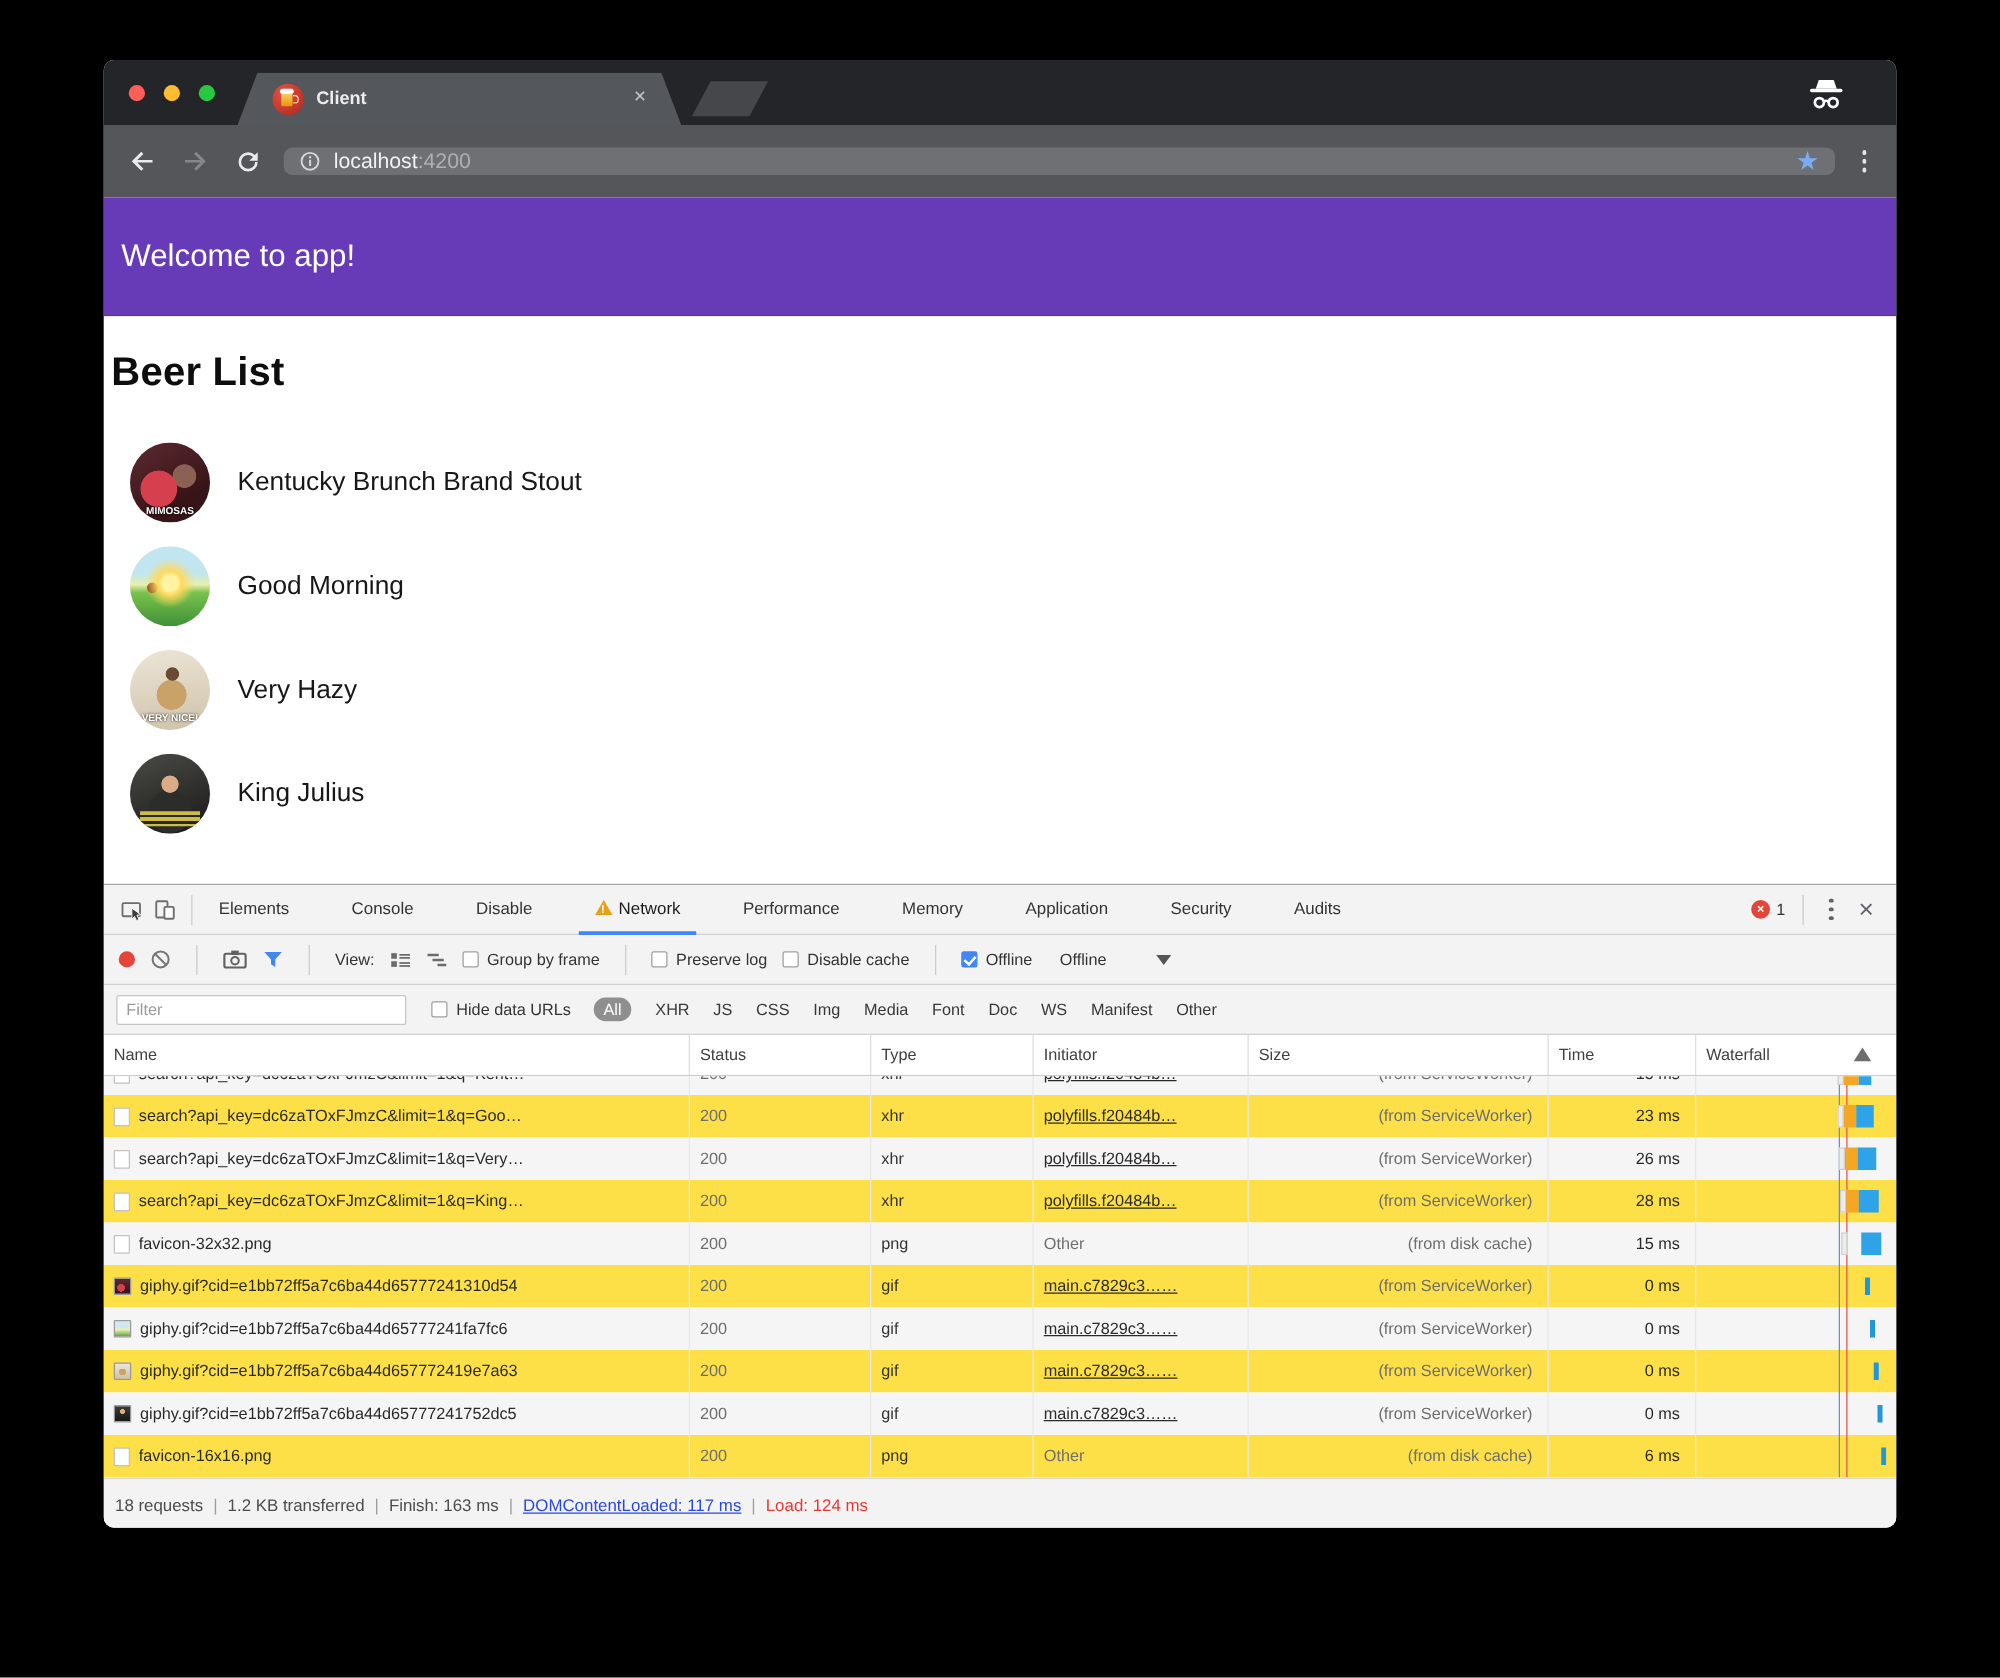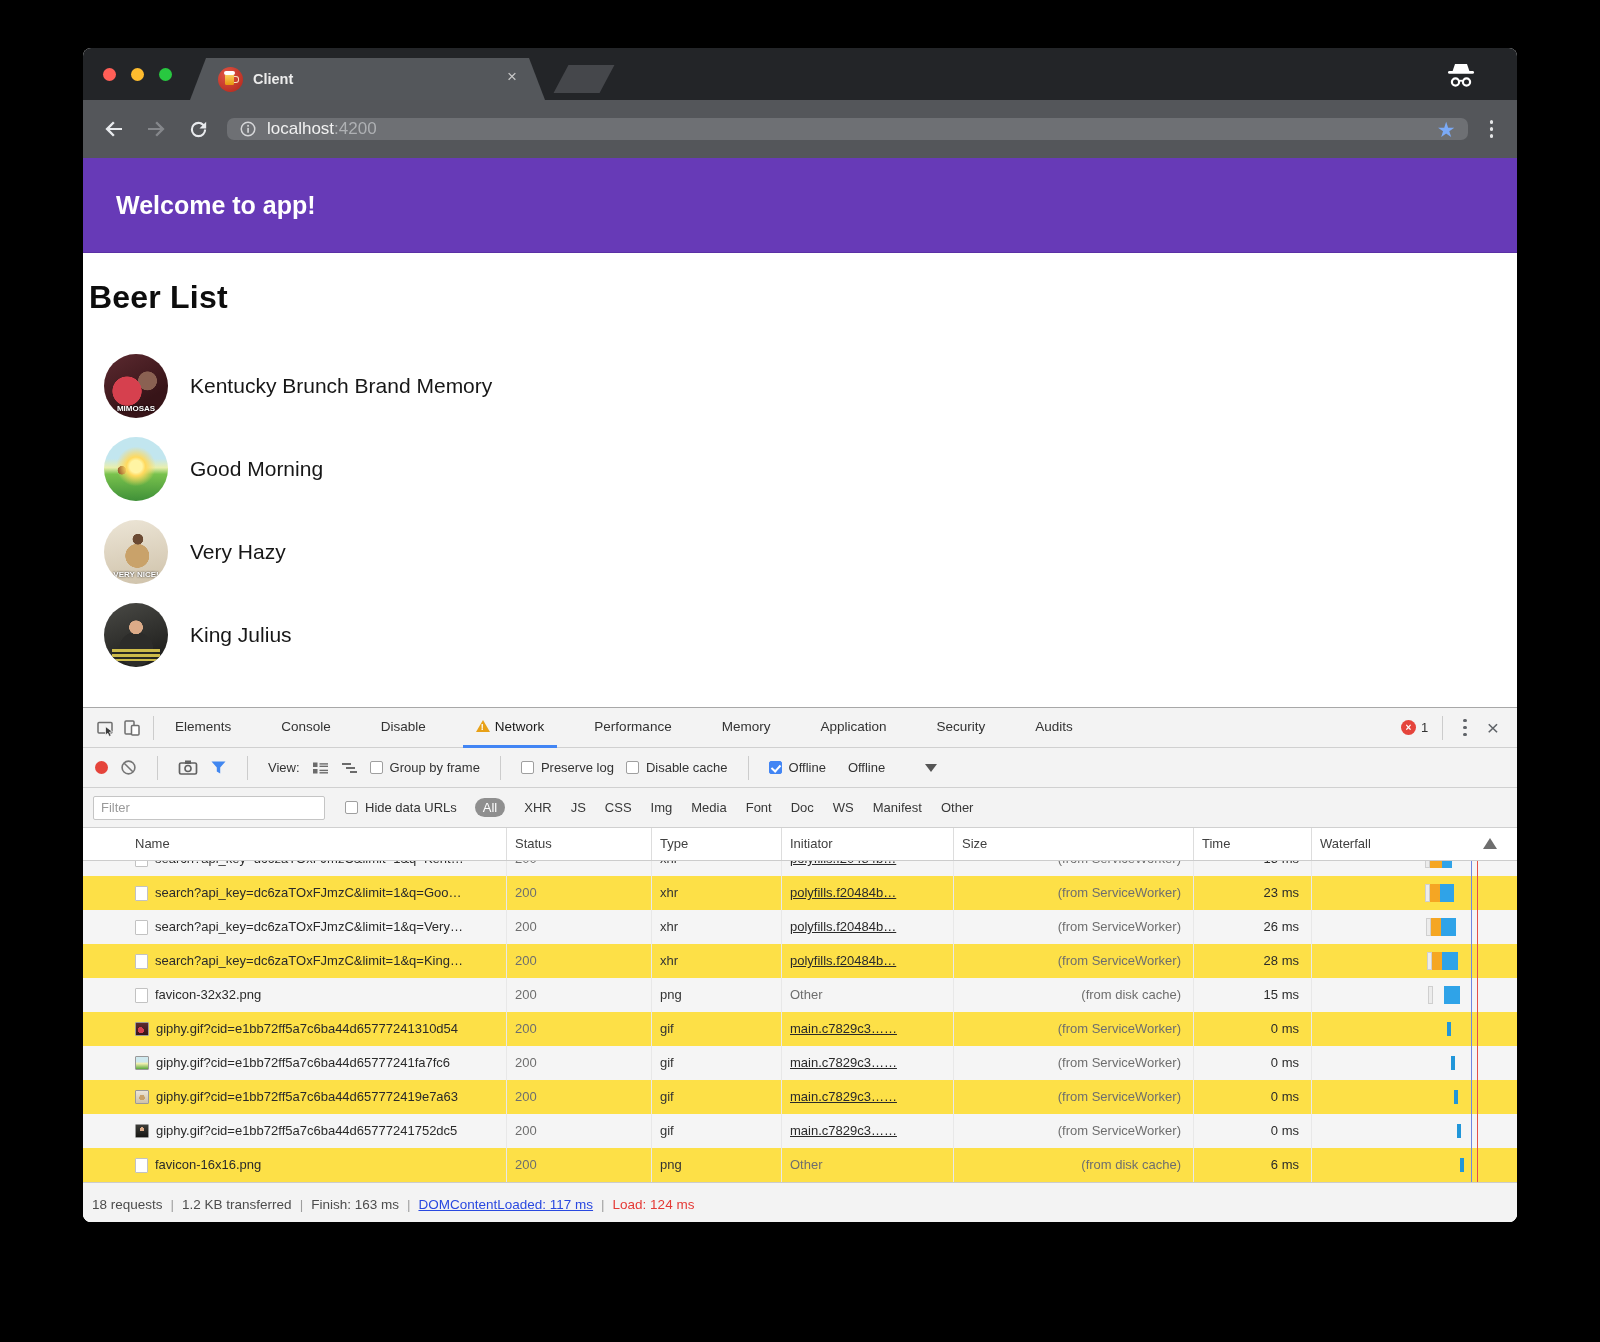--- a/index.html
+++ b/index.html
@@ -40,21 +40,21 @@
   }
   .url-host { color:#f1f1f1; font-size:17px; }
   .url-port { color:#aeb0b3; font-size:17px; }
   .spacer { flex:1; }
   .star { color:#7baaf7; font-size:21px; line-height:1; }
   .star::before { content:"\2605"; }
   .dots { display:flex; flex-direction:column; gap:3.5px; padding:4px 6px; }
   .dots i { width:3.5px; height:3.5px; border-radius:50%; background:#e4e5e6; display:block; }
   
   .banner { height:94px; background:#673ab7; border-bottom:1px solid #5a30a5; flex:none; display:flex; align-items:center; }
-  .banner-text { color:#fff; font-weight:bold; font-size:25px; margin-left:33px; }
+  .banner-text { color:#fff; font-weight:normal; font-size:25px; margin-left:14px; }
   .page { flex:none; height:454px; background:#fff; overflow:hidden; }
   .page h1 { margin:26px 0 0 6px; font-size:32px; color:#0d0d0d; letter-spacing:0.2px; }
   .beer-list { margin-top:38px; }
   .beer-item { display:flex; align-items:center; padding-left:21px; margin-bottom:19px; height:64px; }
   .avatar { width:64px; height:64px; border-radius:50%; overflow:hidden; position:relative; flex:none; }
   .avatar .cap { position:absolute; left:0; right:0; bottom:5px; text-align:center; color:#fff; font-style:normal; font-weight:bold; font-size:8px; text-shadow:0 0 2px #000; }
   .avatar--stout { background:
       radial-gradient(circle at 36% 58%, #d6404e 0 26%, rgba(0,0,0,0) 27%),
       radial-gradient(circle at 68% 42%, #8a6152 0 16%, rgba(0,0,0,0) 17%),
       linear-gradient(150deg,#5c2a30,#371418 70%); }
@@ -105,21 +105,21 @@
   .filter-bar { height:40px; flex:none; background:#f3f3f3; border-bottom:1px solid #d0d0d0; display:flex; align-items:center; padding:0 10px; gap:10px; box-sizing:border-box; }
   .filter-input { width:232px; height:24px; border:1px solid #c5c5c5; border-radius:2px; font-size:13px; padding:0 7px; color:#333; box-sizing:border-box; font-family:inherit; }
   .filter-input::placeholder { color:#9a9a9a; }
   .chips { display:flex; align-items:center; gap:19px; margin-left:8px; }
   .chip { color:#383838; font-size:13px; }
   .chip.selected { background:#8f8f8f; color:#fff; border-radius:10px; padding:2px 8px; }
   .hide-urls { display:flex; align-items:center; gap:7px; margin-left:10px; }
   
   .net-header { height:32px; flex:none; display:flex; background:#fff; border-bottom:1px solid #ccc; position:relative; }
   .hcell { line-height:31px; padding-left:8px; box-sizing:border-box; border-right:1px solid #ddd; color:#404040; font-size:13px; }
-  .c-name { width:380px;margin-left:44px; } .c-status { width:145px; } .c-type { width:130px; }
+  .c-name { width:469px; } .c-status { width:145px; } .c-type { width:130px; }
   .c-init { width:172px; } .c-size { width:240px; } .c-time { width:118px; }
   .c-wf { width:152px; border-right:none; }
   .scroll-up { position:absolute; left:1400px; top:10px; width:0; height:0; border-left:7px solid transparent; border-right:7px solid transparent; border-bottom:11px solid #6e6e6e; }
   .net-rows { flex:1; overflow:hidden; position:relative; background:#fff; }
   .net-row { height:34px; display:flex; }
   .row-gray { background:#f5f5f5; } .row-white { background:#fde047; }
   .row-partial { margin-top:-19px; }
   .cell { line-height:34px; padding-left:8px; box-sizing:border-box; border-right:1px solid #e8e8e8; white-space:nowrap; overflow:hidden; font-size:13px; }
   .cell.c-wf { border-right:none; position:relative; padding:0; }
   .cell.c-name { display:flex; align-items:center; gap:7px; color:#2a2a2a; }
@@ -221,21 +221,21 @@
     <span class="banner-text">Welcome to app!</span>
   </div>
 
   <div class="page">
     <h1>Beer List</h1>
     <div class="beer-list" id="beer-list">
   <div class="beer-item">
     <span class="avatar avatar--stout">
             <i class="cap">MIMOSAS</i>
           </span>
-    <span class="beer-name">Kentucky Brunch Brand Memory</span>
+    <span class="beer-name">Kentucky Brunch Brand Stout</span>
   </div>
 
   <div class="beer-item">
     <span class="avatar avatar--morning">
             <i class="cap"></i>
           </span>
     <span class="beer-name">Good Morning</span>
   </div>
 
   <div class="beer-item">

